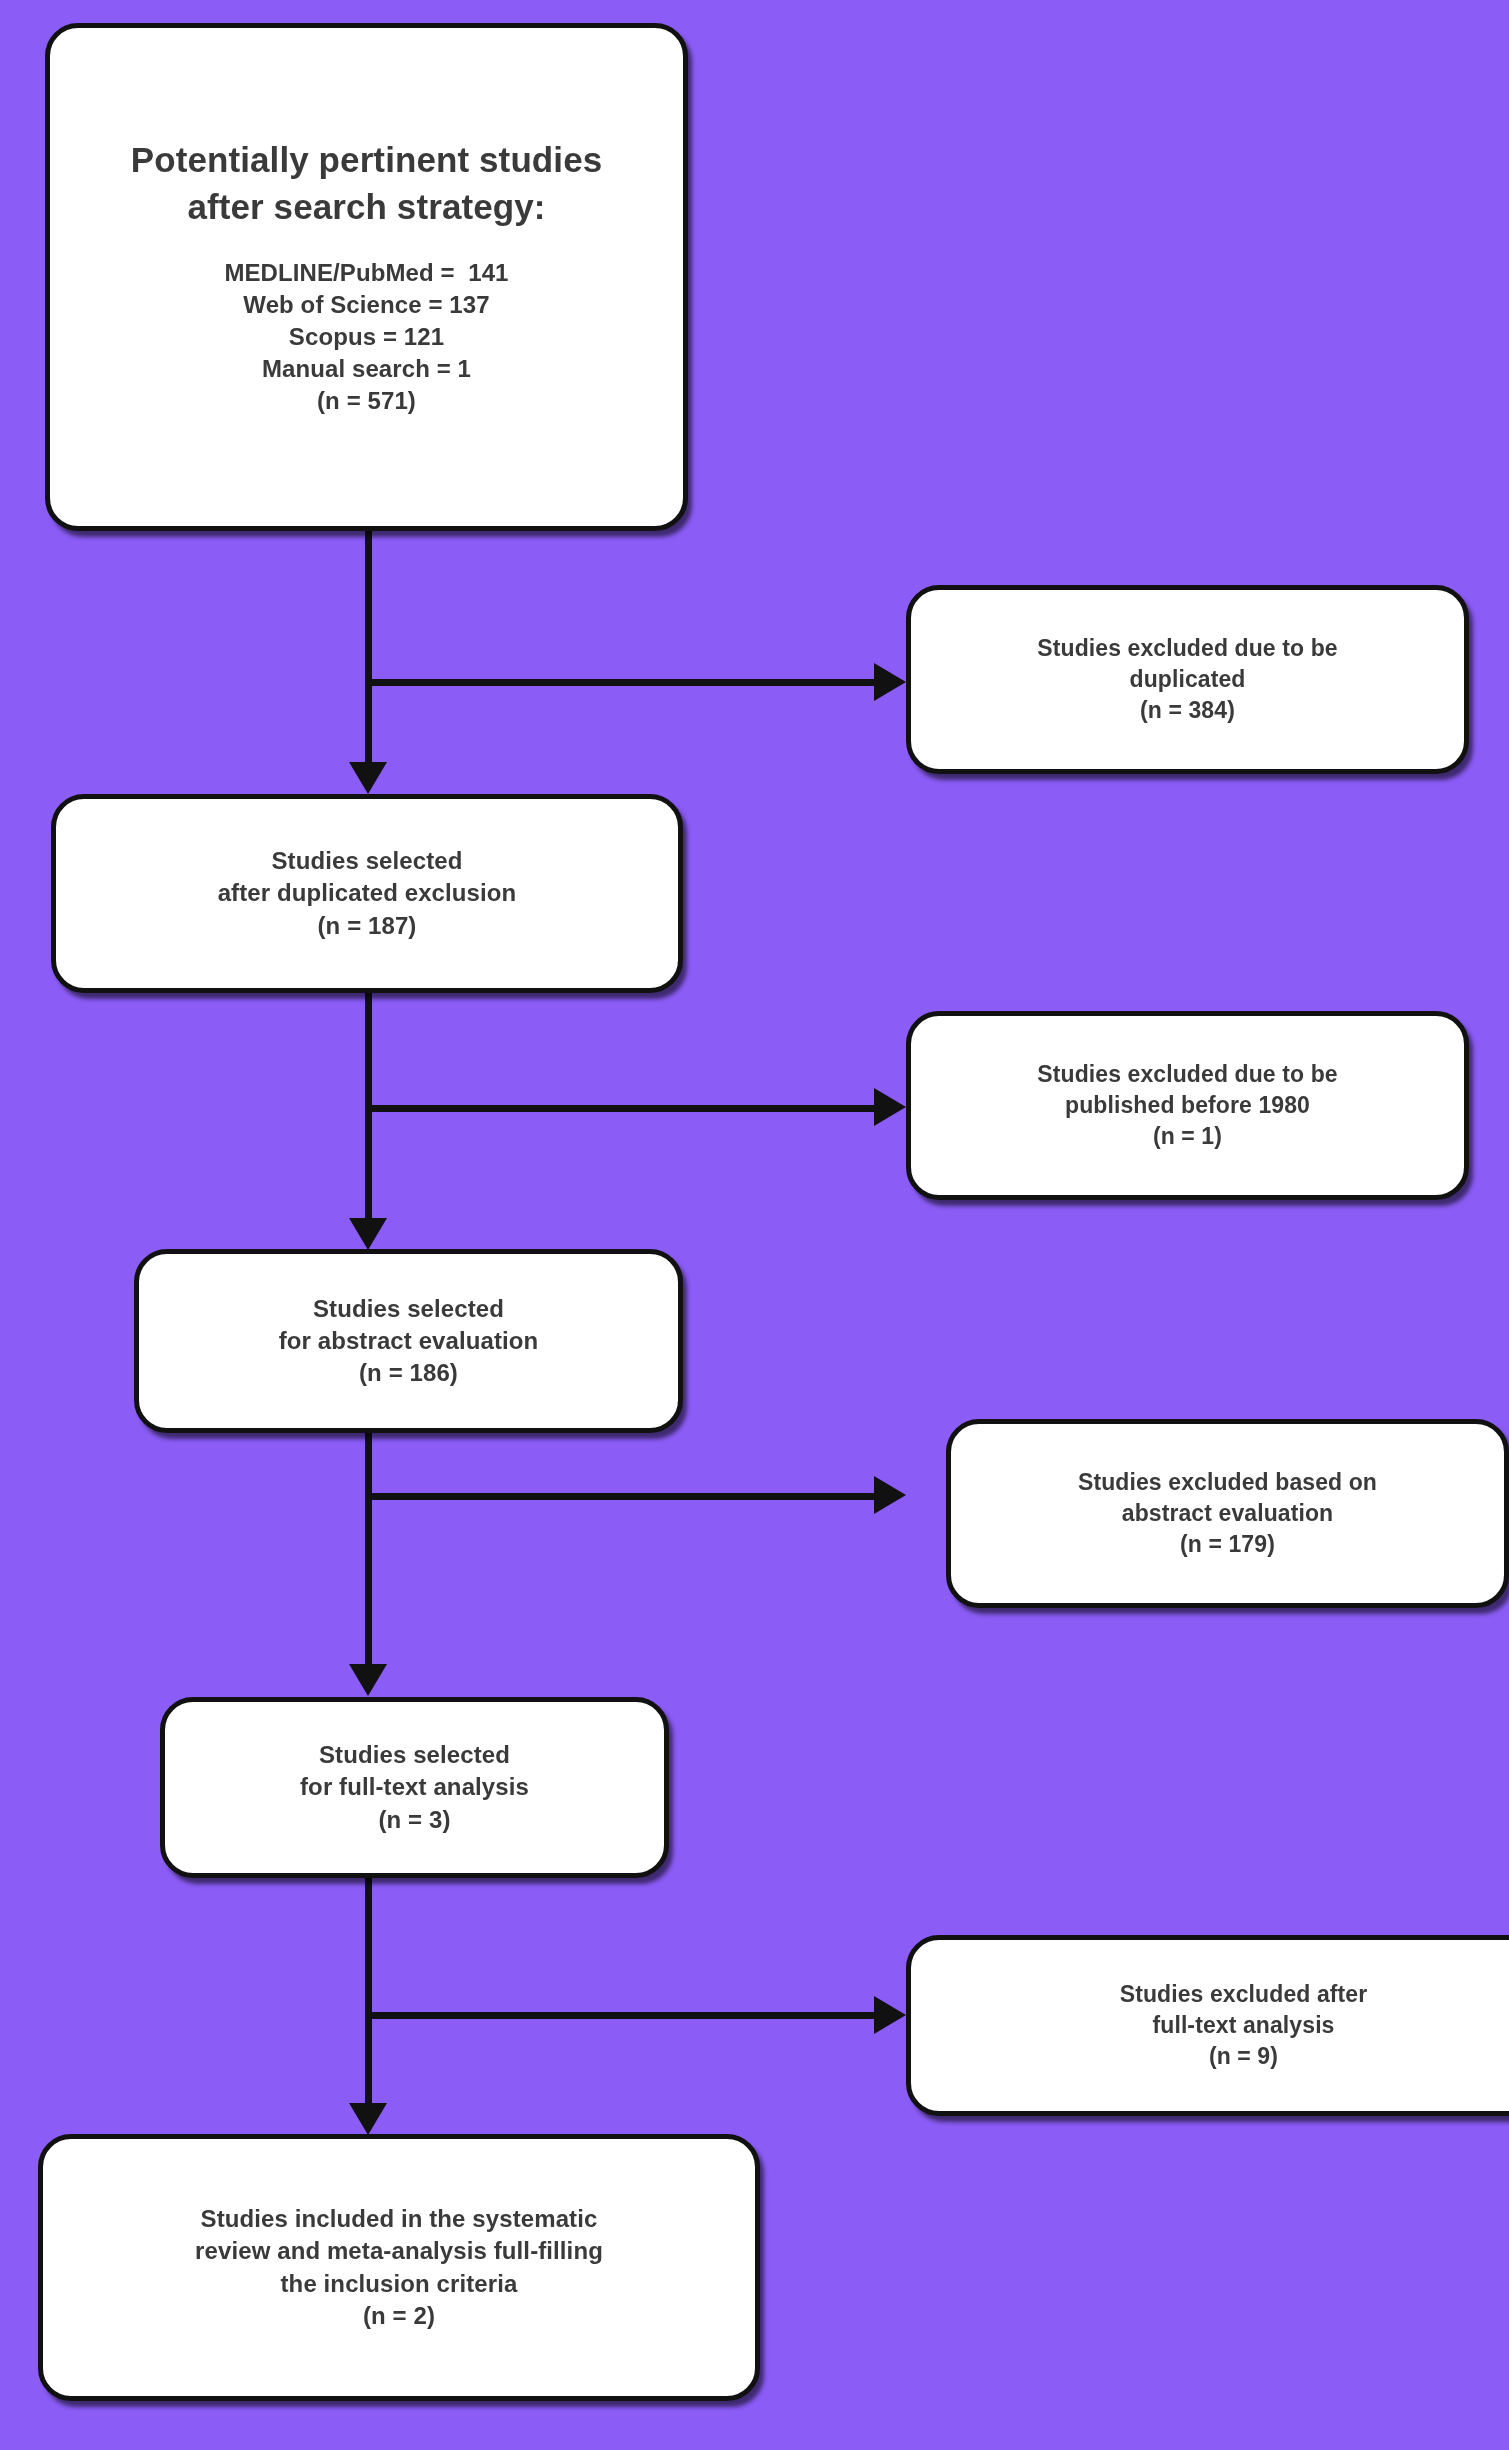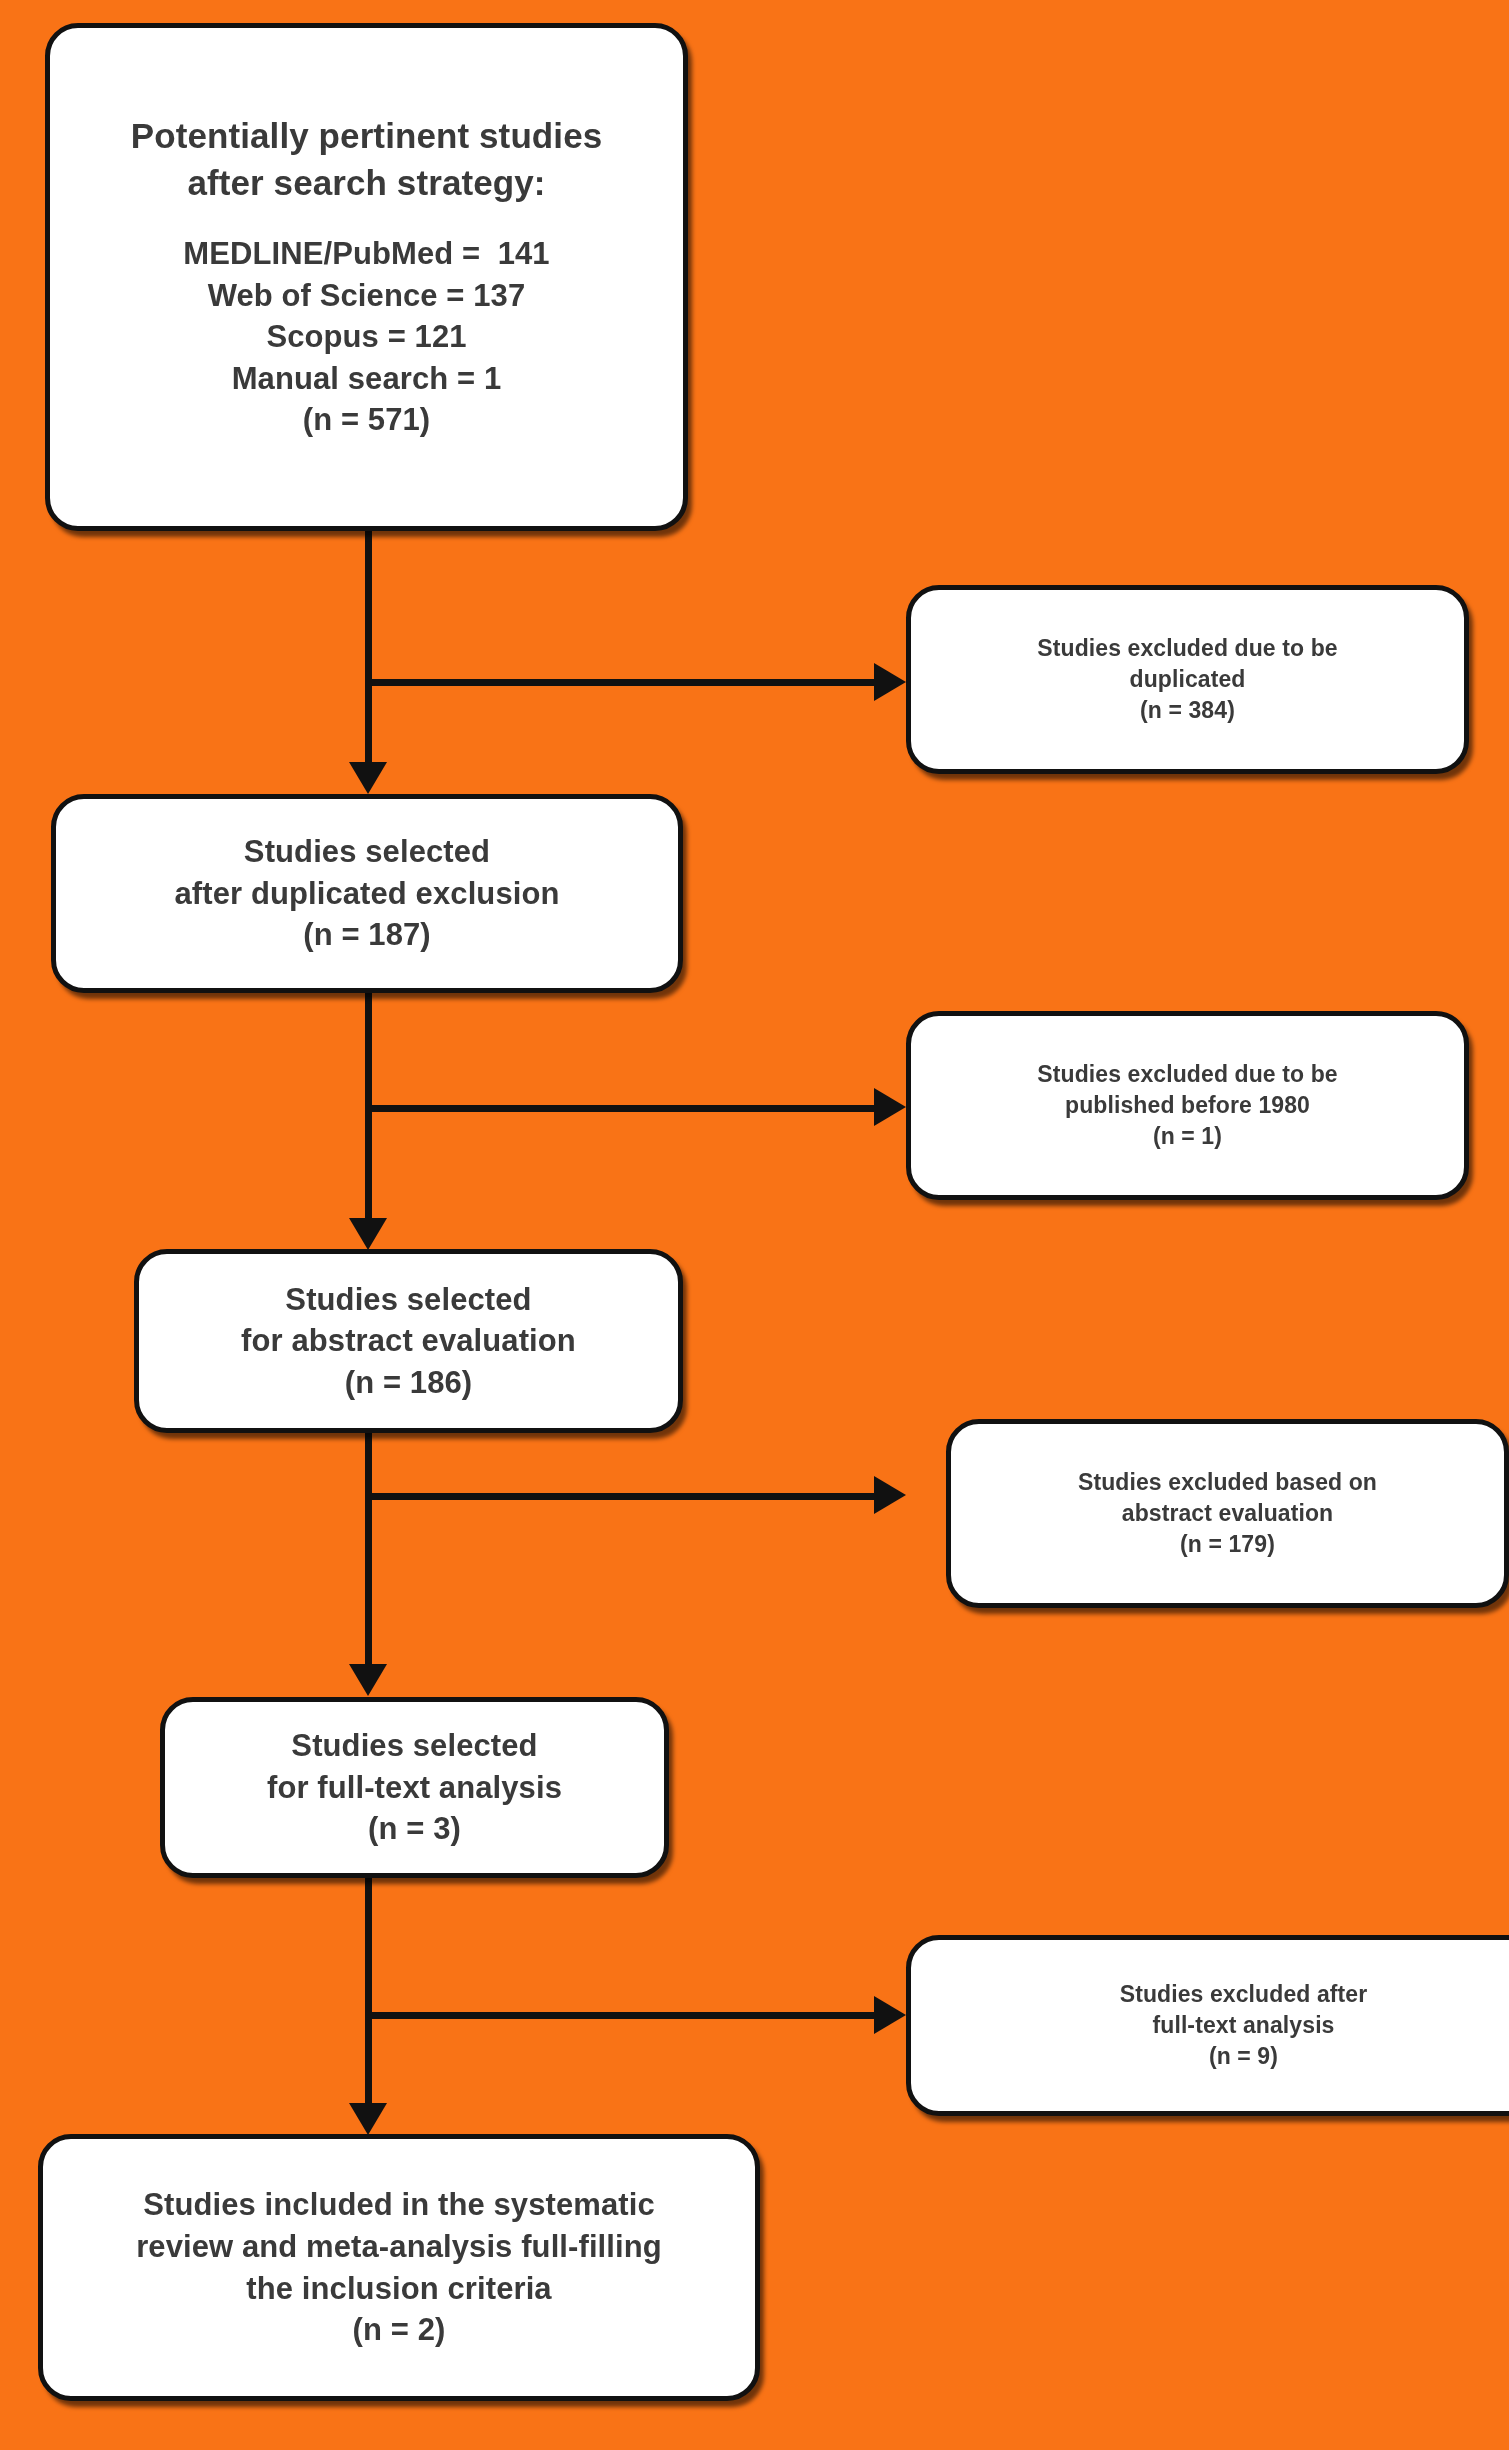--- a/index.html
+++ b/index.html
@@ -5,21 +5,21 @@
 <style>
   html, body {
     margin: 0;
     padding: 0;
     background: #ffffff;
   }
   #canvas {
     position: relative;
     width: 1510px;
     height: 2450px;
-    background: #f97316;
+    background: #8b5cf6;
     overflow: hidden;
     font-family: "Liberation Sans", "DejaVu Sans", sans-serif;
   }
 
   
   .node {
     position: absolute;
     box-sizing: border-box;
     background: #ffffff;
     border: 5px solid #111111;
@@ -39,21 +39,21 @@
     white-space: pre;
     font-weight: 600;
     letter-spacing: 0.1px;
   }
   .node .spacer {
     height: 26px;
   }
 
   
   .t-48 { font-size: 35px; }
-  .t-46 { font-size: 31px; }
+  .t-46 { font-size: 24px; }
   .t-45 { font-size: 23px; }
 
   
   .vline {
     position: absolute;
     width: 6.5px;
     background: #111111;
     z-index: 1;
   }
   .hline {

